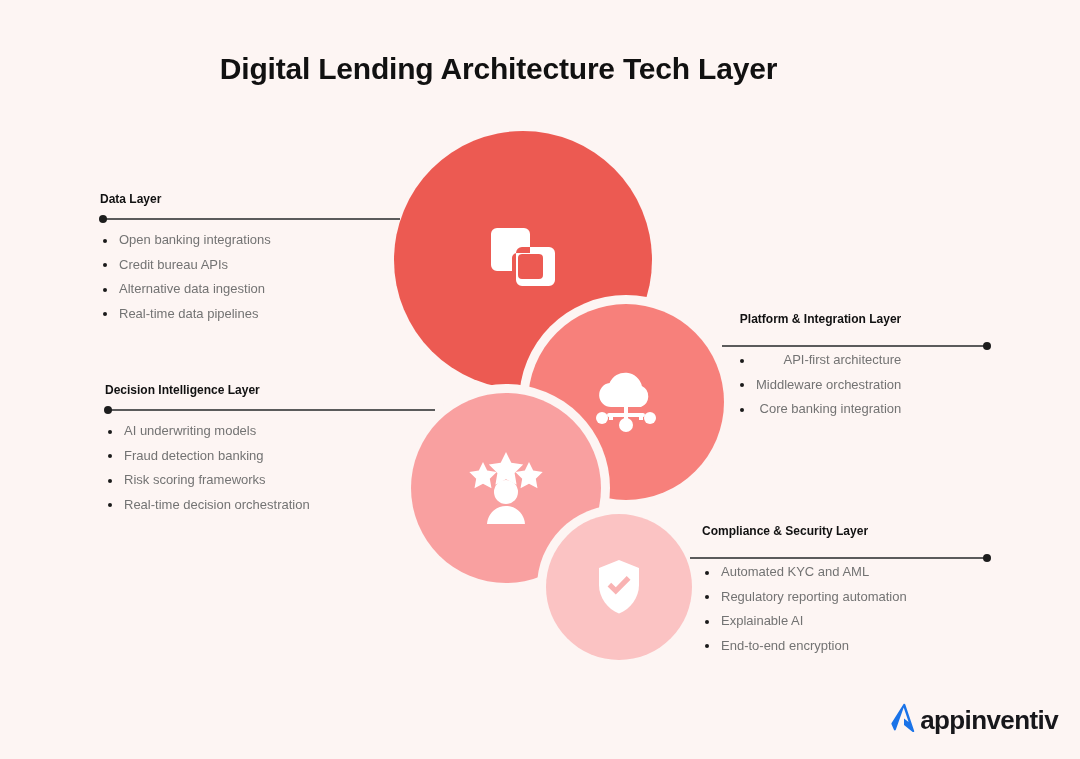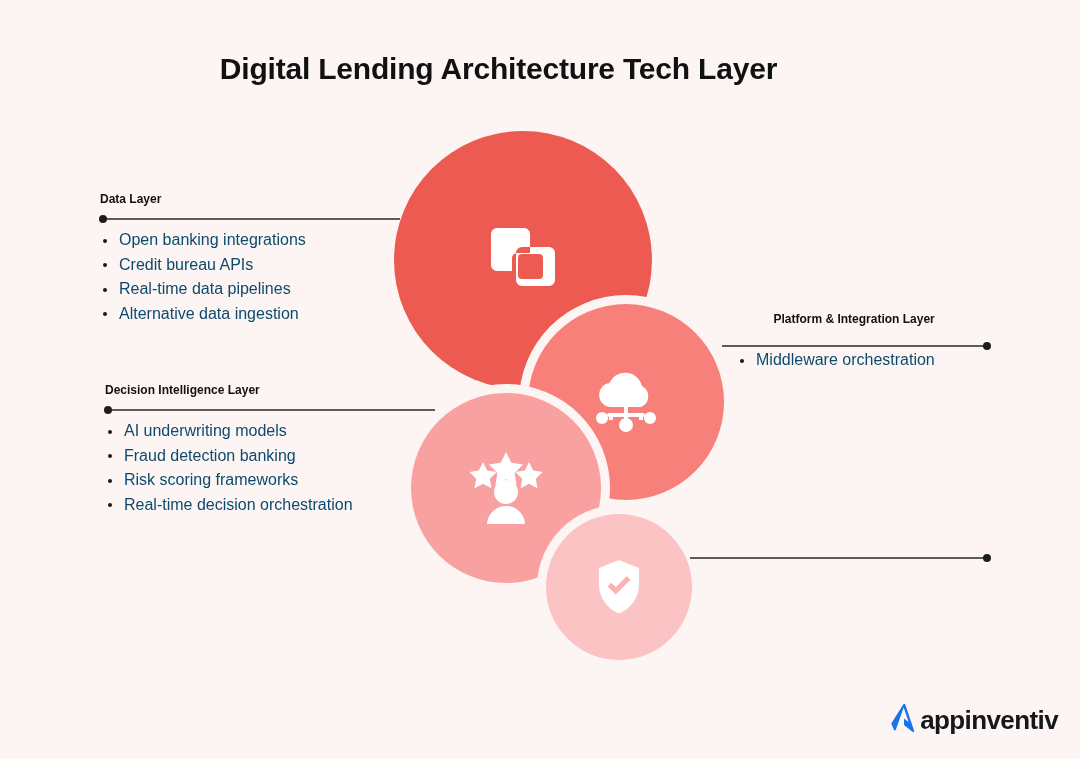--- a/index.html
+++ b/index.html
@@ -109,23 +109,23 @@
     margin-bottom: 10px;
   }
   .block-list {
     list-style: none;
     margin: 0;
     padding: 0;
   }
   .block-list li {
     position: relative;
     padding-left: 19px;
-    font-size: 16px;
+    font-size: 13px;
     line-height: 24.5px;
-    color: #0c4a6e;
+    color: #737373;
     white-space: nowrap;
   }
   .block-list li::before {
     content: "";
     position: absolute;
     left: 3px;
     top: 10.5px;
     width: 4px;
     height: 4px;
     border-radius: 50%;
@@ -232,42 +232,53 @@
 
   <div class="connector" style="left:690px; top:557px; width:300px;">
     <span class="dot right"></span>
   </div>
 
   <div class="block block-data">
     <div class="block-title">Data Layer</div>
     <ul class="block-list">
       <li>Open banking integrations</li>
       <li>Credit bureau APIs</li>
+      <li>Alternative data ingestion</li>
       <li>Real-time data pipelines</li>
-      <li>Alternative data ingestion</li>
     </ul>
   </div>
 
   <div class="block block-decision">
     <div class="block-title">Decision Intelligence Layer</div>
     <ul class="block-list">
       <li>AI underwriting models</li>
       <li>Fraud detection banking</li>
       <li>Risk scoring frameworks</li>
       <li>Real-time decision orchestration</li>
     </ul>
   </div>
 
   <div class="block block-platform">
     <div class="block-title">Platform &amp; Integration Layer</div>
     <ul class="block-list">
+      <li>API-first architecture</li>
       <li>Middleware orchestration</li>
-    </ul>
-  </div>
-
+      <li>Core banking integration</li>
+    </ul>
+  </div>
+
+  <div class="block block-compliance">
+    <div class="block-title">Compliance &amp; Security Layer</div>
+    <ul class="block-list">
+      <li>Automated KYC and AML</li>
+      <li>Regulatory reporting automation</li>
+      <li>Explainable AI</li>
+      <li>End-to-end encryption</li>
+    </ul>
+  </div>
 
   <div class="logo">
     <span>
       <svg width="34" height="34" viewBox="0 0 34 34" aria-hidden="true">
         <path fill="#1a73e8" d="M17.4 3.2c.5-.7 1.6-.5 1.9.3l8.9 26.4c.3.9-.8 1.6-1.5 1L18 24.1v-6.6l4.6 3.6-4.9-14.6-7.9 22.2c-.3.9-1.6.9-1.9 0L5.4 23c-.1-.4 0-.8.2-1.1z"></path>
       </svg>
     </span>
     <span class="logo-text">appinventiv</span>
   </div>
 

